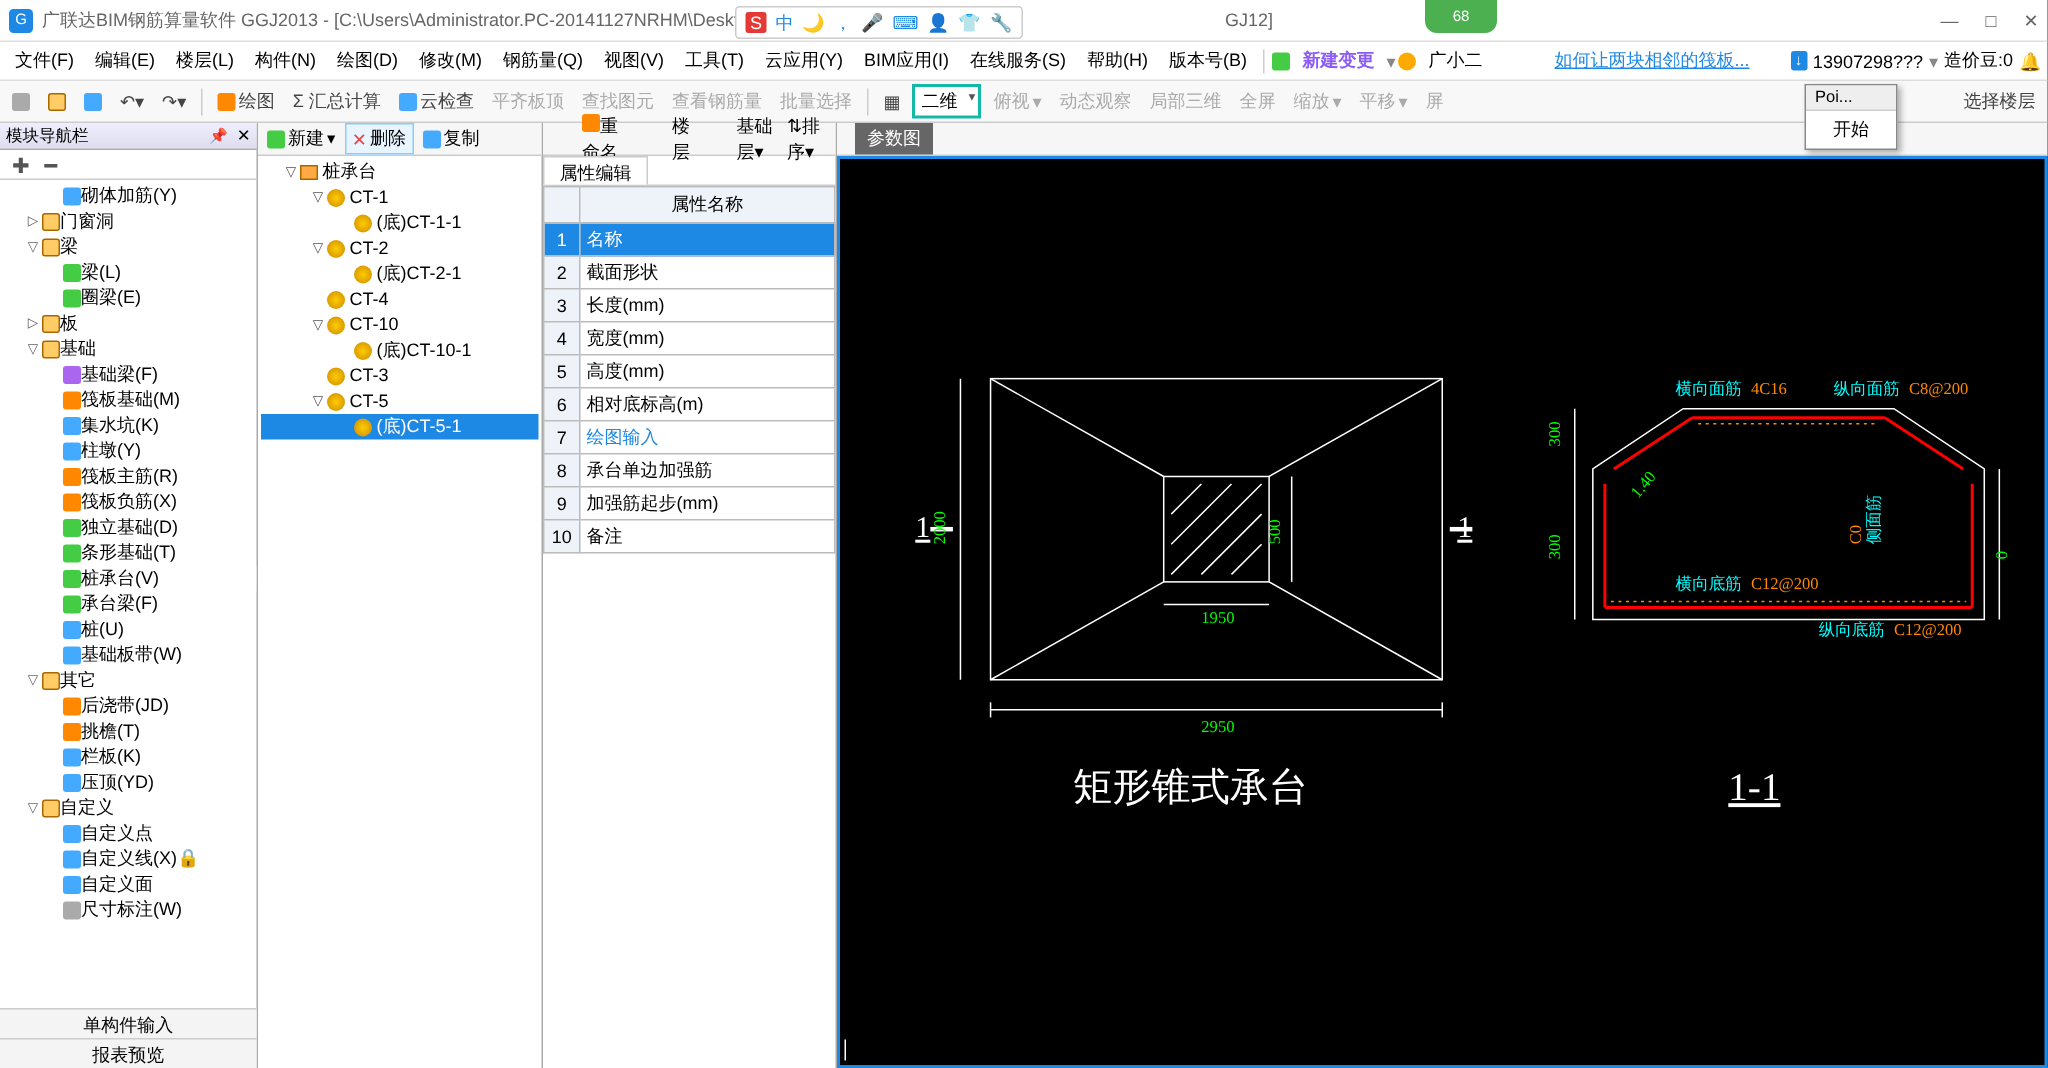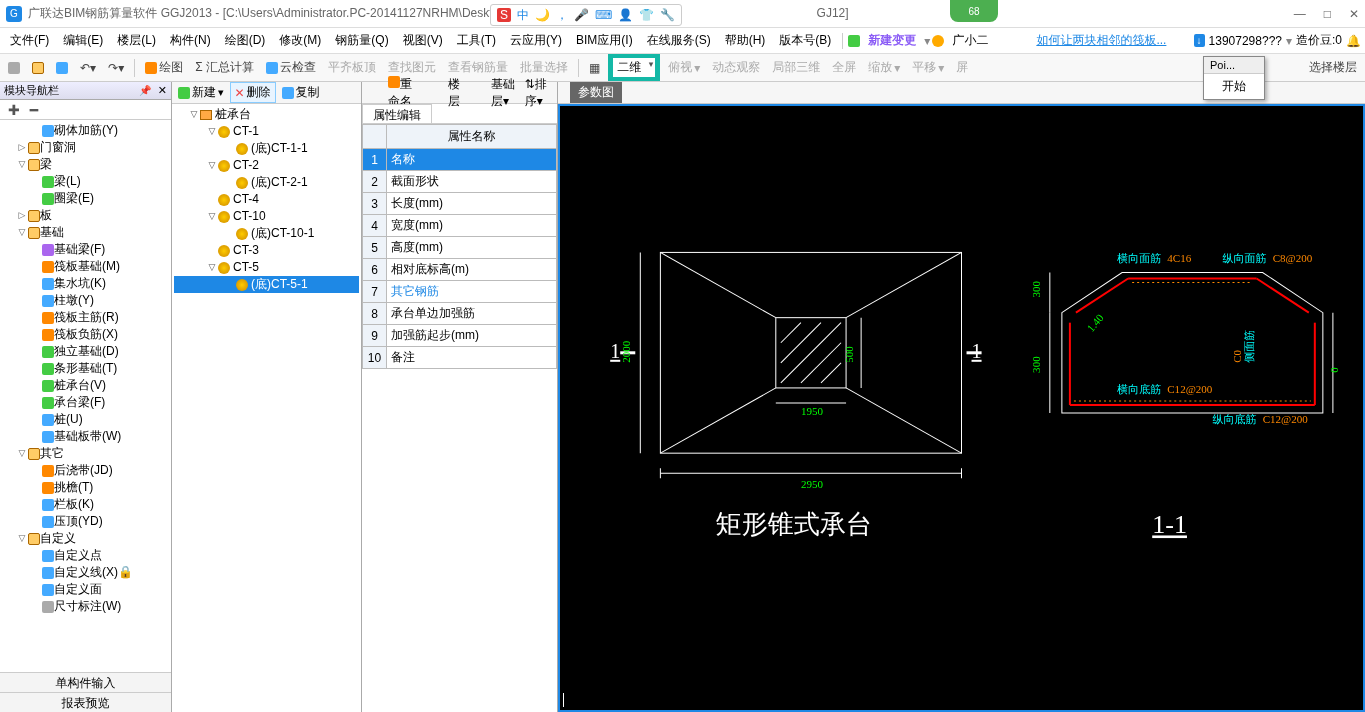--- a/index.html
+++ b/index.html
@@ -19,21 +19,21 @@
 .menubar .sep { width:1px; height:16px; background:#ccc; margin:0 3px; }
 .menubar .new-change { color:#8b5cf6;font-weight:bold; }
 .menubar .link-news { color:#1e88e5; text-decoration:underline; margin-left:40px; }
 .menubar .account { margin-left:auto; display:flex; align-items:center; gap:4px; }
 .menubar .acct-blue { background:#1e88e5; color:#fff; padding:1px 3px; border-radius:2px; font-size:10px; }
 .bell { color:#f90; }
 .toolbar { height:28px; background:#f8f8f8; display:flex; align-items:center; padding:0 4px; gap:4px; border-bottom:1px solid #ccc; white-space:nowrap; overflow:hidden; }
 .toolbar .tb { padding:2px 4px; cursor:pointer; display:inline-flex; align-items:center; gap:2px; color:#444; }
 .toolbar .tb.dim { color:#aaa; }
 .toolbar .sep { width:1px; height:18px; background:#ccc; margin:0 2px; }
-.toolbar .combo { border:5px solid #14b8a6; padding:1px 14px 1px 4px; background:#fff; position:relative; }
+.toolbar .combo { border:2px solid #14b8a6; padding:1px 14px 1px 4px; background:#fff; position:relative; }
 .toolbar .combo::after { content:"▾"; position:absolute; right:2px; top:1px; font-size:9px; color:#555; }
 .start-popup { position:absolute; right:100px; top:56px; background:#fff; border:1px solid #888; box-shadow:2px 2px 4px rgba(0,0,0,.3); z-index:50; }
 .start-popup .hdr { background:#eee; padding:2px 6px; font-size:11px; border-bottom:1px solid #ccc; }
 .start-popup .btn { padding:4px 18px; text-align:left; cursor:pointer; }
 .workzone { position:absolute; top:82px; left:0; right:0; bottom:0; display:flex; }
 .nav-panel { width:172px; background:#fff; border-right:1px solid #aaa; display:flex; flex-direction:column; }
 .nav-hdr { height:18px; background:linear-gradient(#eef,#dde); padding:0 4px; display:flex; align-items:center; border-bottom:1px solid #aaa; }
 .nav-hdr .t { flex:1; font-size:11px; }
 .nav-hdr .pin { font-size:10px; cursor:pointer; }
 .nav-hdr .x { font-size:11px; cursor:pointer; margin-left:6px; }
@@ -495,21 +495,21 @@
             <tr>
               <td class="num">5</td>
               <td class="name ">高度(mm)</td>
             </tr>
             <tr>
               <td class="num">6</td>
               <td class="name ">相对底标高(m)</td>
             </tr>
             <tr>
               <td class="num">7</td>
-              <td class="name blue">其它钢筋</td>
+              <td class="name blue">绘图输入</td>
             </tr>
             <tr>
               <td class="num">8</td>
               <td class="name ">承台单边加强筋</td>
             </tr>
             <tr>
               <td class="num">9</td>
               <td class="name ">加强筋起步(mm)</td>
             </tr>
             <tr>

